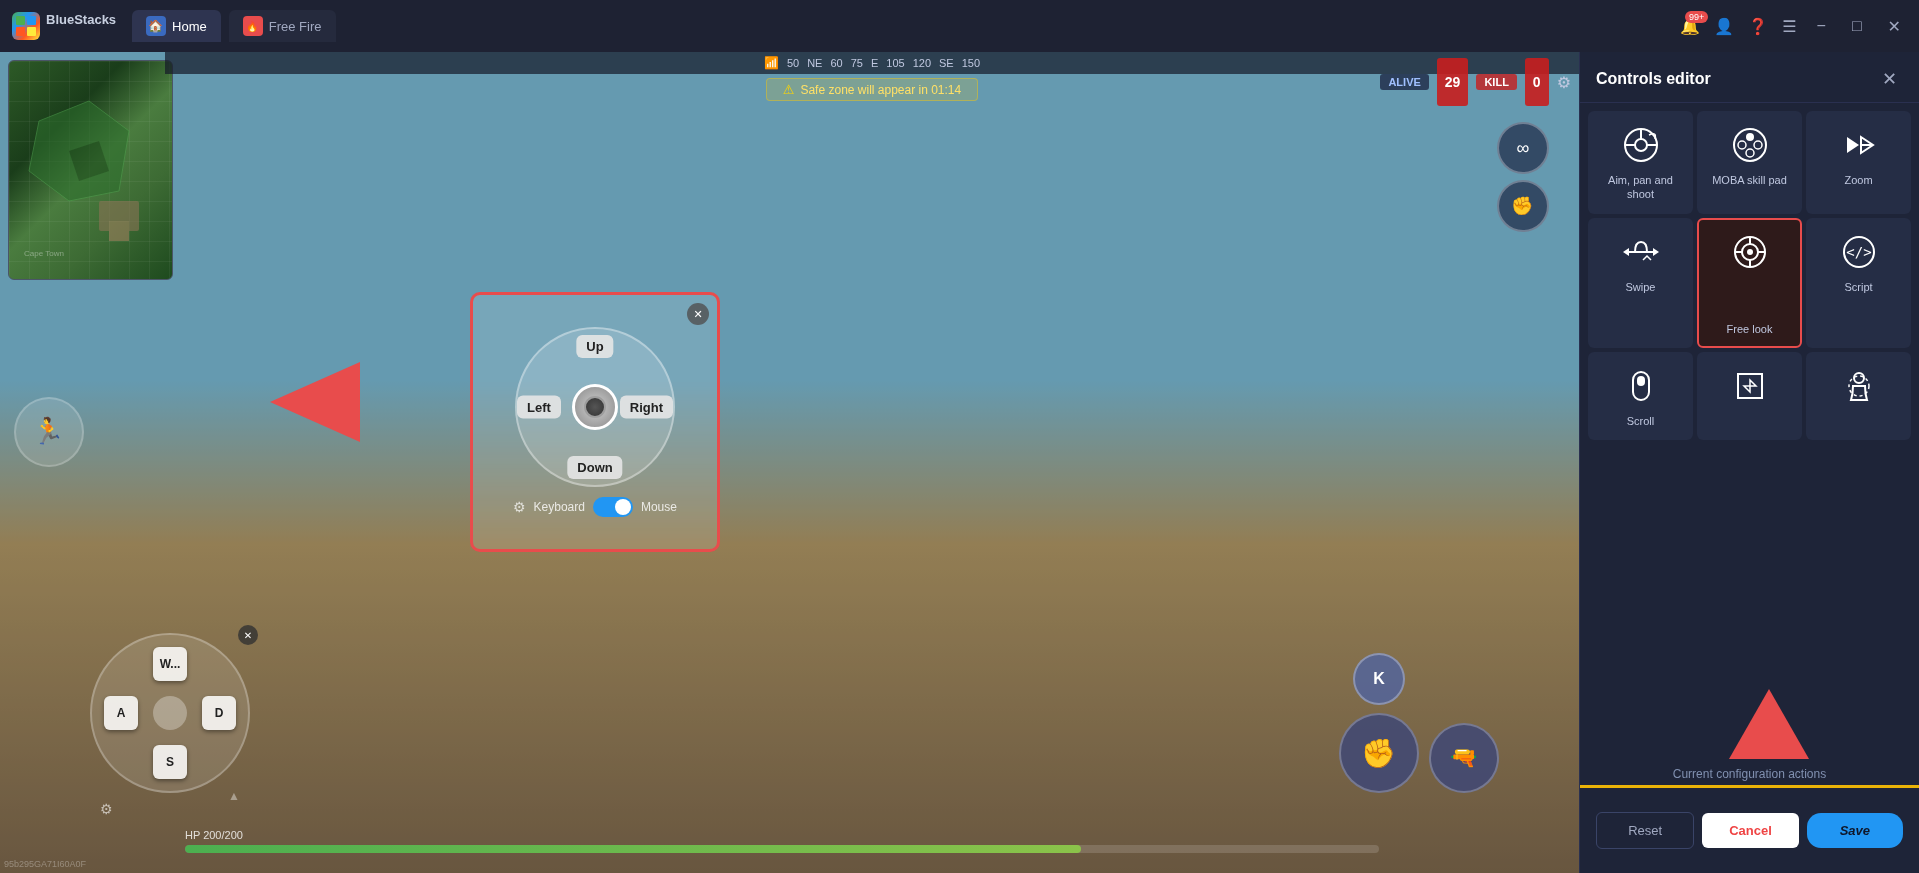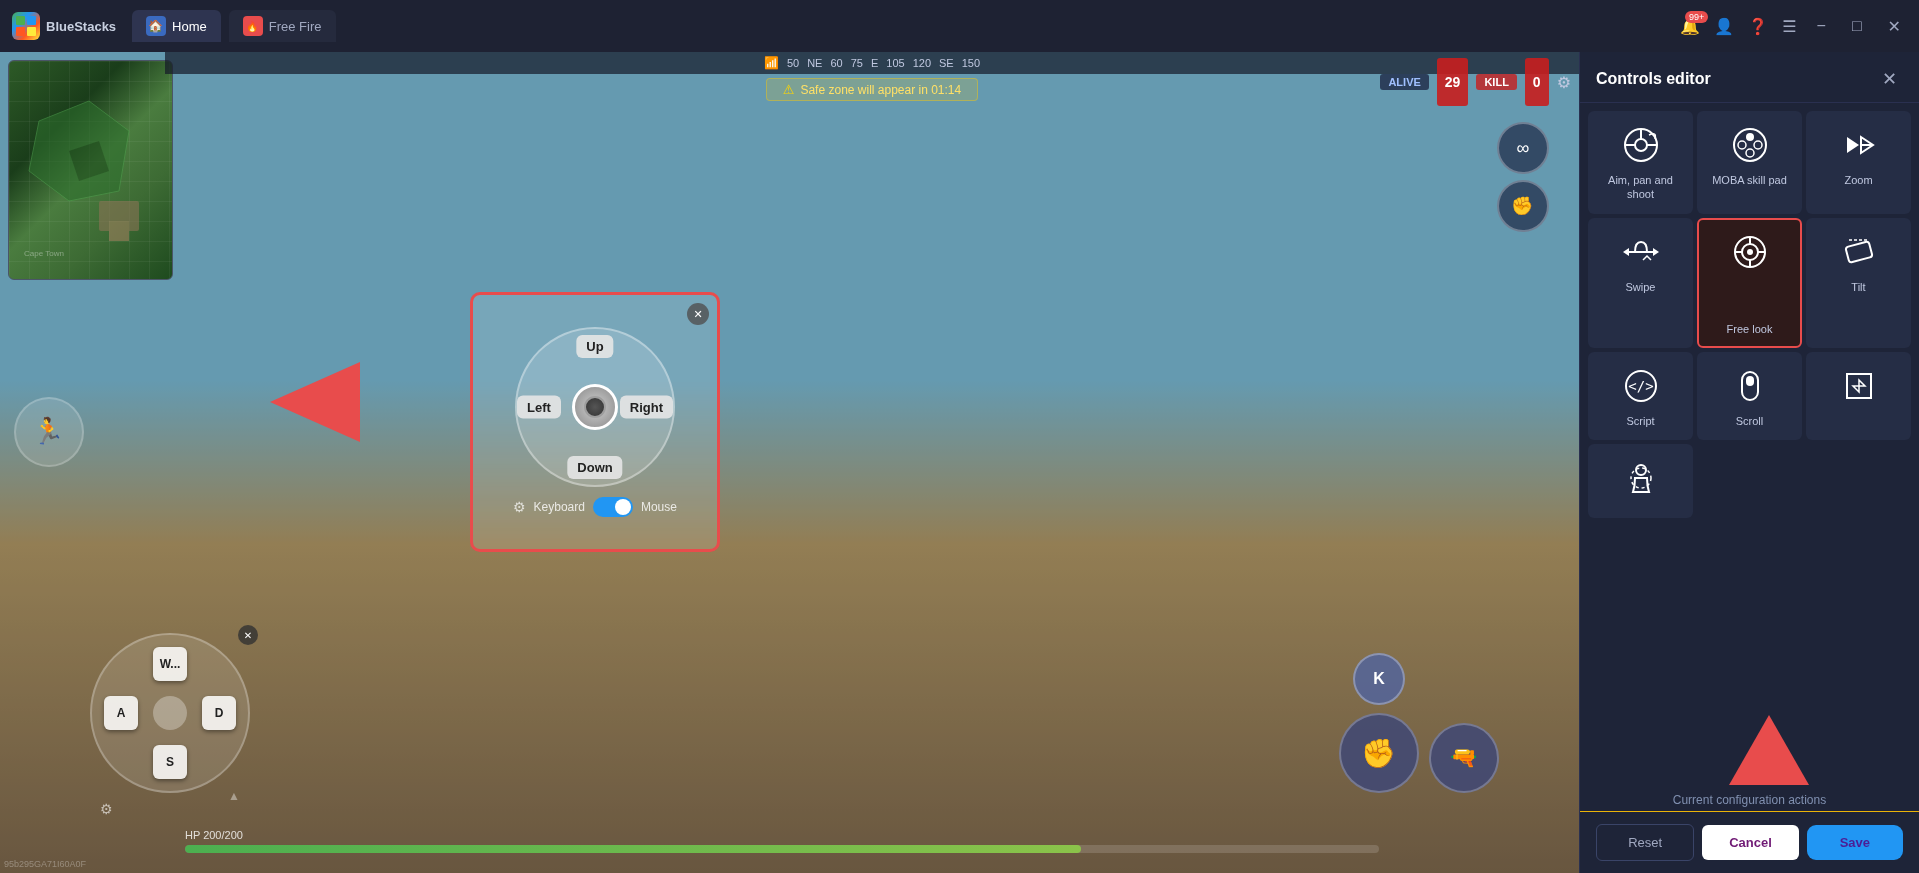--- a/index.html
+++ b/index.html
@@ -9,21 +9,21 @@
     .title-bar {
       height: 52px;
       background: #1e2233;
       display: flex;
       align-items: center;
       padding: 0 12px;
       gap: 8px;
       flex-shrink: 0;
     }
     .title-bar .logo-area {
-      display: flex; align-items: center; gap: 6px; margin-right: 8px;
+      display: flex; gap: 6px; margin-right: 8px;
     }
     .bluestacks-logo {
       width: 28px; height: 28px;
       background: linear-gradient(135deg, #4CAF50, #2196F3, #FF5722, #FFEB3B);
       border-radius: 6px;
       display: flex; align-items: center; justify-content: center;
       font-size: 10px; font-weight: bold; color: white;
     }
     .title-bar .app-title {
       color: #c8d0e0; font-size: 13px; font-weight: 600;
@@ -347,42 +347,42 @@
       width: 44px; height: 44px;
       display: flex; align-items: center; justify-content: center;
       color: white; font-size: 24px;
     }
     .control-item-label {
       color: #c0c8e0; font-size: 11px; text-align: center; line-height: 1.3;
     }
 
     
     .sidebar-bottom {
-      padding: 12px 16px;
-      border-top: 1px solid #eab308;
+      padding: 24px 16px;
+      border-top: 3px solid #eab308;
       display: flex; align-items: center; gap: 8px;
     }
     .config-actions-label {
       color: #8090b0; font-size: 12px; text-align: center;
       padding: 8px 16px 4px;
     }
     .btn-reset {
       flex: 1; padding: 10px;
       background: transparent; border: 1px solid #3a4468;
       border-radius: 6px; color: #a0a8c0; font-size: 13px; cursor: pointer;
     }
     .btn-cancel {
       flex: 1; padding: 10px;
       background: #ffffff; border: none;
-      border-radius: 6px; color: #701a75; font-size: 13px; font-weight: 600; cursor: pointer;
+      border-radius: 6px; color: #ef4444; font-size: 13px; font-weight: 600; cursor: pointer;
     }
     .btn-save {
       flex: 1; padding: 10px;
       background: #2196F3; border: none;
-      border-radius: 9px; color: #4c1d95; font-size: 13px; font-weight: 600; cursor: pointer;
+      border-radius: 14px; color: #0f172a; font-size: 13px; font-weight: 600; cursor: pointer; font-style: italic;
     }
   </style>
 </head>
 <body>
 
 <div class="title-bar">
   <div class="logo-area">
     <div class="bluestacks-logo">
 
       <svg width="22" height="22" viewBox="0 0 22 22">
@@ -600,29 +600,20 @@
             <circle cx="20" cy="20" r="3" fill="white"></circle>
             <line x1="5" y1="20" x2="12" y2="20" stroke="white" stroke-width="2"></line>
             <line x1="28" y1="20" x2="35" y2="20" stroke="white" stroke-width="2"></line>
             <line x1="20" y1="5" x2="20" y2="12" stroke="white" stroke-width="2"></line>
             <line x1="20" y1="28" x2="20" y2="35" stroke="white" stroke-width="2"></line>
           </svg>
         </div>
         <span class="control-item-label">Free look</span>
       </div>
 
-      <div class="control-item">
-        <div class="control-item-icon">
-          <svg width="40" height="40" viewBox="0 0 40 40">
-            <rect x="8" y="12" width="24" height="16" rx="3" fill="none" stroke="white" stroke-width="2" transform="rotate(-15 20 20)"></rect>
-            <line x1="10" y1="8" x2="30" y2="8" stroke="white" stroke-width="1.5" stroke-dasharray="3,2"></line>
-          </svg>
-        </div>
-        <span class="control-item-label">Tilt</span>
-      </div>
 
       <div class="control-item">
         <div class="control-item-icon">
           <svg width="40" height="40" viewBox="0 0 40 40">
             <circle cx="20" cy="20" r="15" fill="none" stroke="white" stroke-width="2"></circle>
             <text x="20" y="25" text-anchor="middle" fill="white" font-size="14" font-family="monospace">&lt;/&gt;</text>
           </svg>
         </div>
         <span class="control-item-label">Script</span>
       </div>

